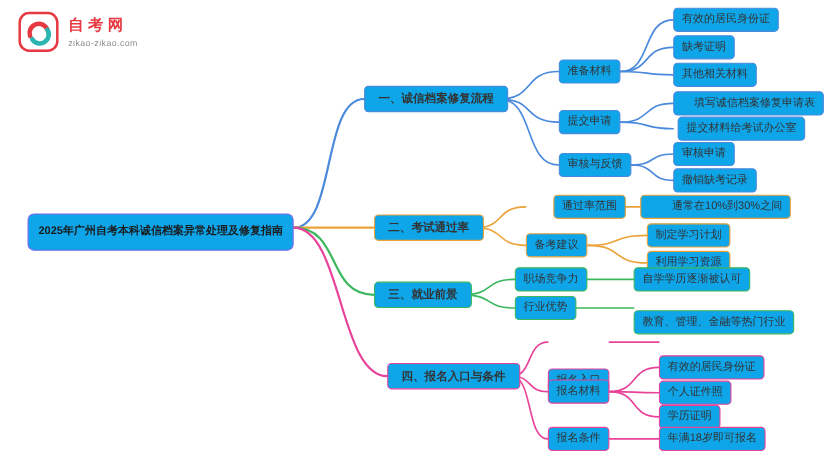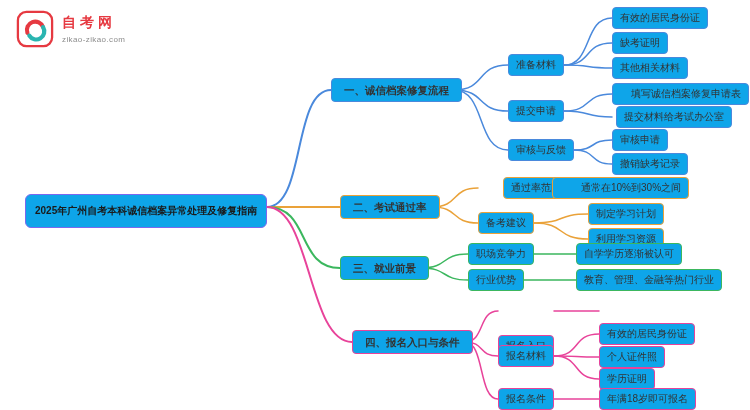--- a/index.html
+++ b/index.html
@@ -83,29 +83,29 @@
     <div class="node l3" style="left: 612px; top: 32px; border-color: rgb(74, 137, 220);">缺考证明</div>
     <div class="node l3" style="left: 612px; top: 57px; border-color: rgb(74, 137, 220);">其他相关材料</div>
     <div class="node l2" style="left: 508px; top: 100px; border-color: rgb(74, 137, 220);">提交申请</div>
     <div class="node l3" style="left: 612px; top: 83px; border-color: rgb(74, 137, 220); padding-left: 18px;">填写诚信档案修复申请表</div>
     <div class="node l3" style="left: 601px; top: 106px; border-color: rgb(74, 137, 220); margin-left: 15px;">提交材料给考试办公室</div>
     <div class="node l2" style="left: 508px; top: 139px; border-color: rgb(74, 137, 220);">审核与反馈</div>
     <div class="node l3" style="left: 612px; top: 129px; border-color: rgb(74, 137, 220);">审核申请</div>
     <div class="node l3" style="left: 612px; top: 153px; border-color: rgb(74, 137, 220);">撤销缺考记录</div>
     <div class="node l1" style="left: 340px; top: 195px; border-color: rgb(234, 162, 57);">二、考试通过率</div>
     <div class="node l2" style="left: 503px; top: 177px; border-color: rgb(234, 162, 57);">通过率范围</div>
-    <div class="node l3" style="left: 552px; top: 177px; border-color: rgb(234, 162, 57); padding-left: 28px;">通常在10%到30%之间</div>
+    <div class="node l3" style="left: 582px; top: 177px; border-color: rgb(234, 162, 57); padding-left: 28px;">通常在10%到30%之间</div>
     <div class="node l2" style="left: 478px; top: 212px; border-color: rgb(234, 162, 57);">备考建议</div>
     <div class="node l3" style="left: 588px; top: 203px; border-color: rgb(234, 162, 57);">制定学习计划</div>
     <div class="node l3" style="left: 588px; top: 228px; border-color: rgb(234, 162, 57);">利用学习资源</div>
     <div class="node l1" style="left: 340px; top: 256px; border-color: rgb(59, 183, 94);">三、就业前景</div>
     <div class="node l2" style="left: 468px; top: 243px; border-color: rgb(59, 183, 94);">职场竞争力</div>
     <div class="node l3" style="left: 576px; top: 243px; border-color: rgb(59, 183, 94);">自学学历逐渐被认可</div>
     <div class="node l2" style="left: 468px; top: 269px; border-color: rgb(59, 183, 94);">行业优势</div>
-    <div class="node l3" style="left: 576px; top: 269px; border-color: rgb(59, 183, 94);">教育、管理、金融等热门行业</div>
+    <div class="node l3" style="left: 576px; top: 282px; border-color: rgb(59, 183, 94);">教育、管理、金融等热门行业</div>
     <div class="node l1" style="left: 352px; top: 330px; border-color: rgb(232, 67, 154);">四、报名入口与条件</div>
     <div class="node l2" style="left: 498px; top: 300px; border-color: rgb(232, 67, 154); margin-top: 35px;">报名入口</div>
     <div class="node l2" style="left: 498px; top: 345px; border-color: rgb(232, 67, 154);">报名材料</div>
     <div class="node l3" style="left: 599px; top: 323px; border-color: rgb(232, 67, 154);">有效的居民身份证</div>
     <div class="node l3" style="left: 599px; top: 346px; border-color: rgb(232, 67, 154);">个人证件照</div>
     <div class="node l3" style="left: 599px; top: 368px; border-color: rgb(232, 67, 154);">学历证明</div>
     <div class="node l2" style="left: 498px; top: 388px; border-color: rgb(232, 67, 154);">报名条件</div>
     <div class="node l3" style="left: 599px; top: 388px; border-color: rgb(232, 67, 154);">年满18岁即可报名</div>
   </div>
 

